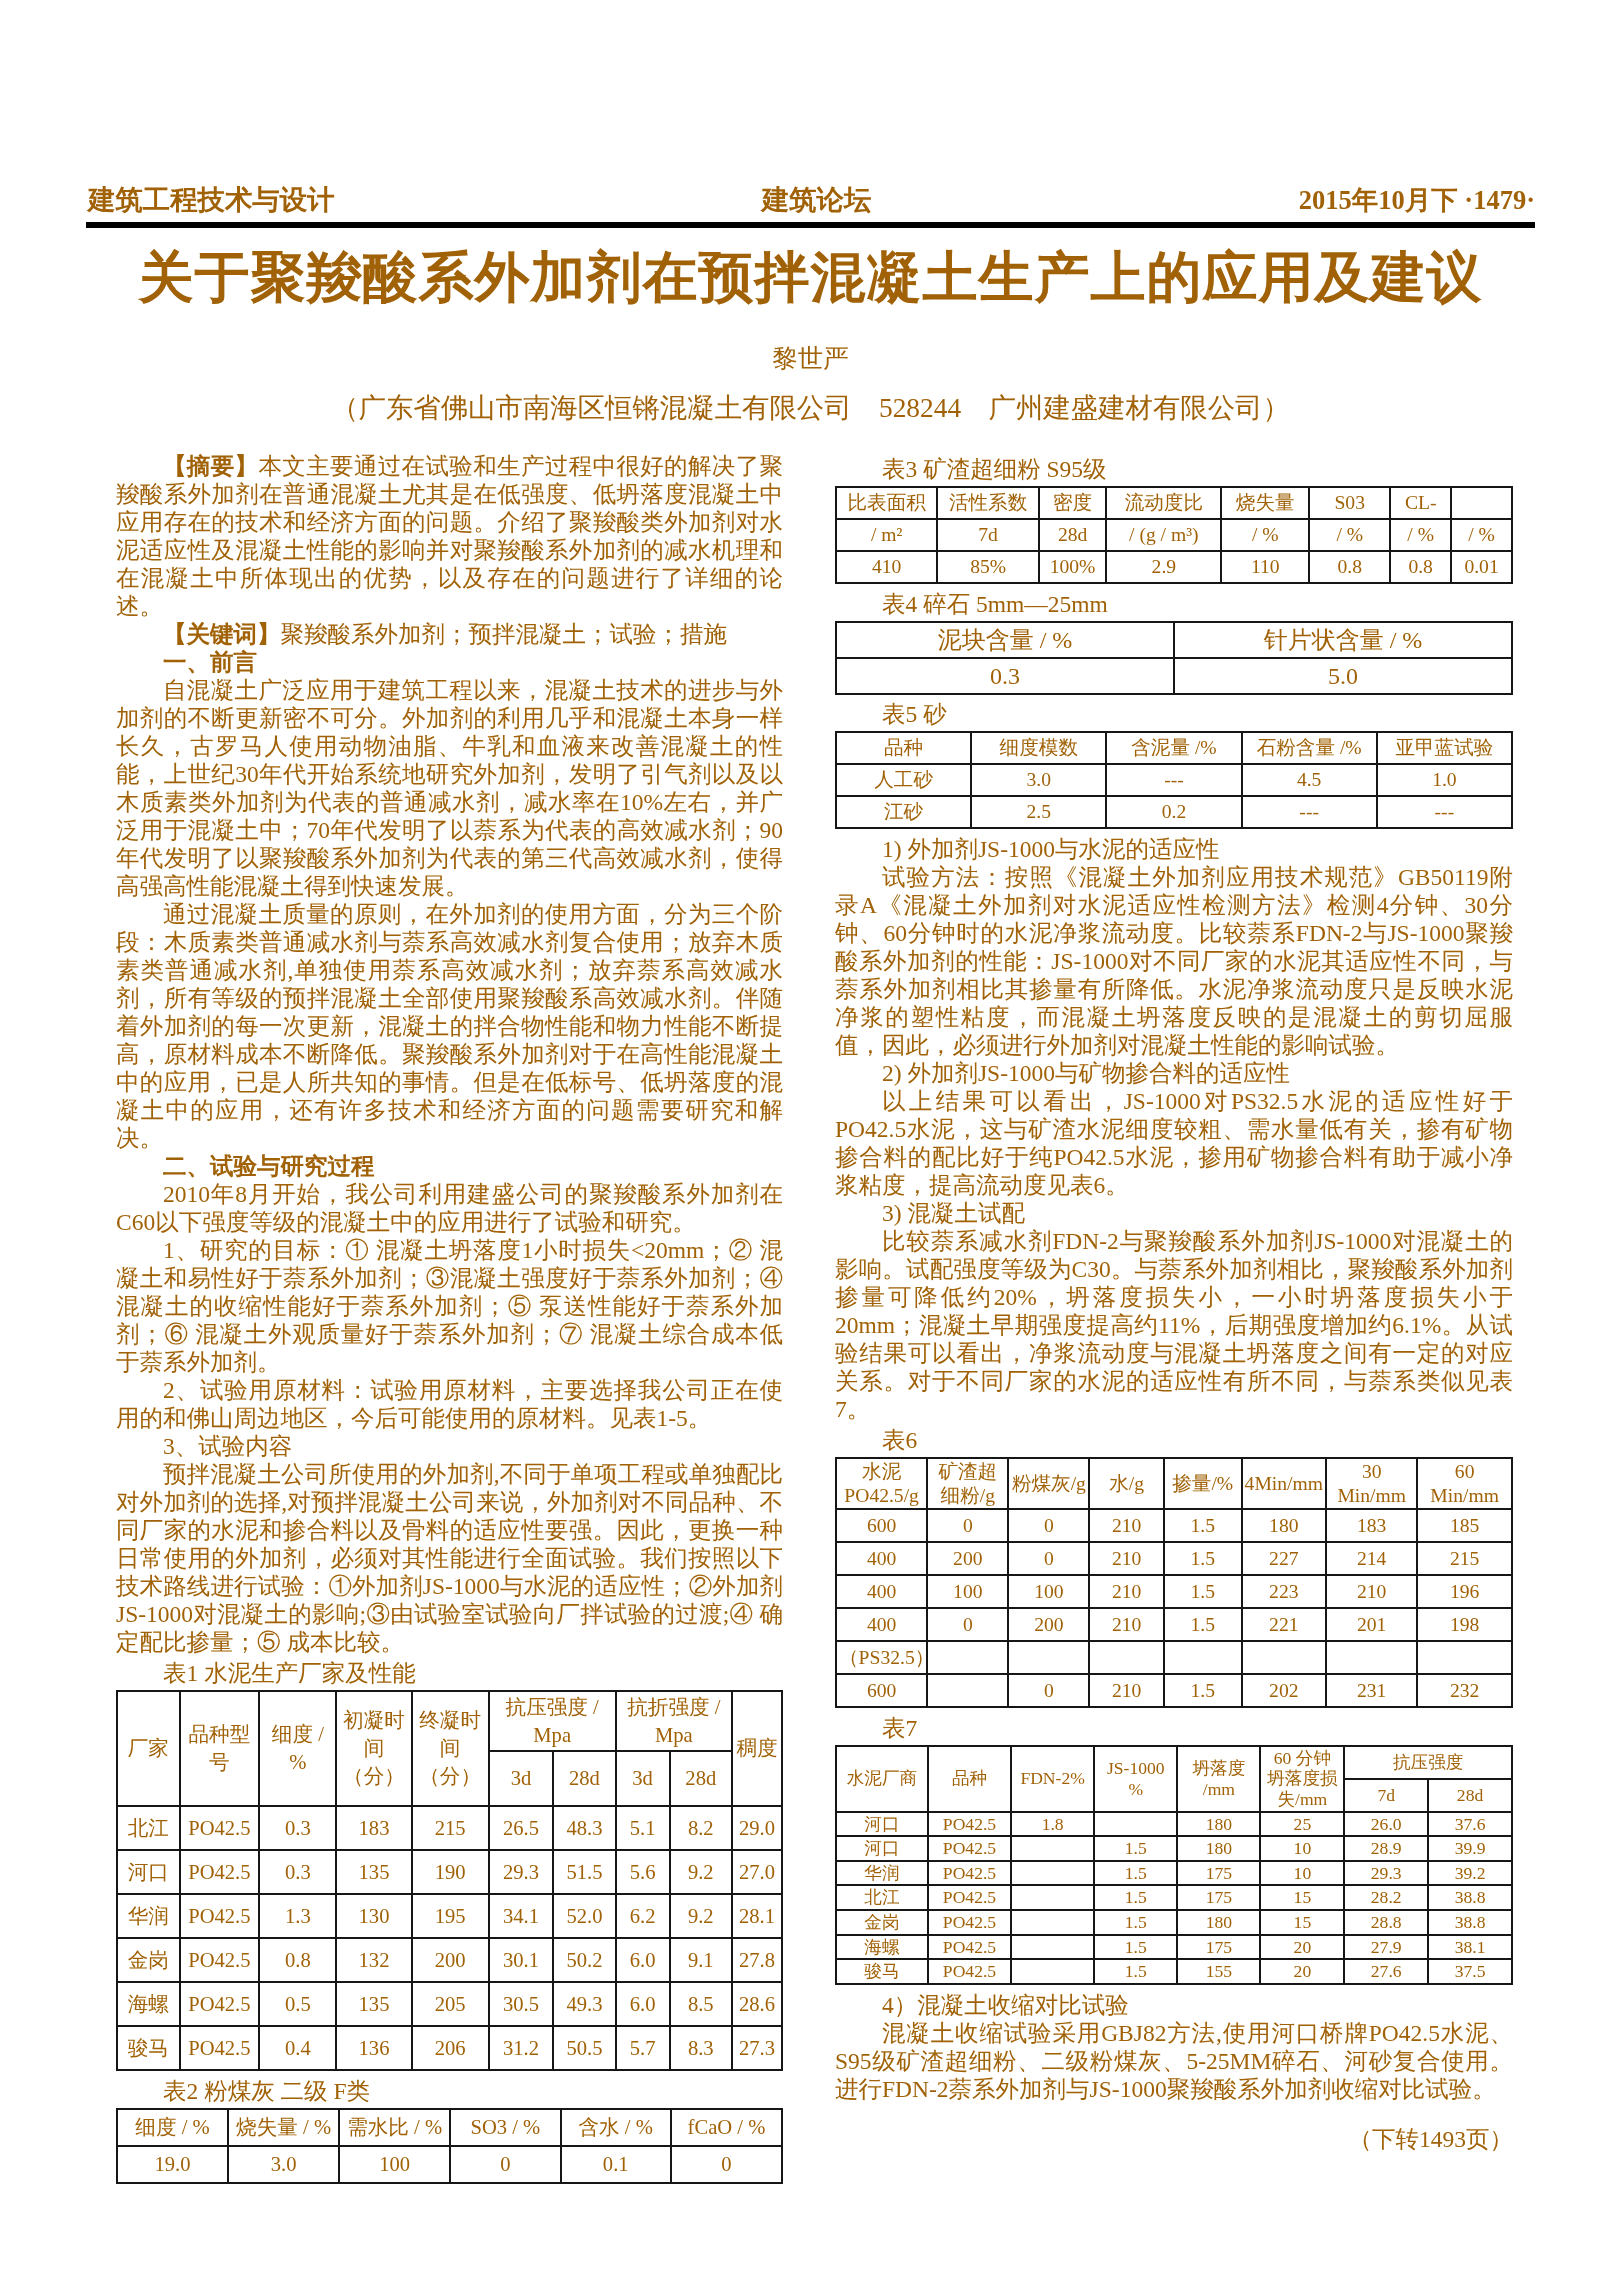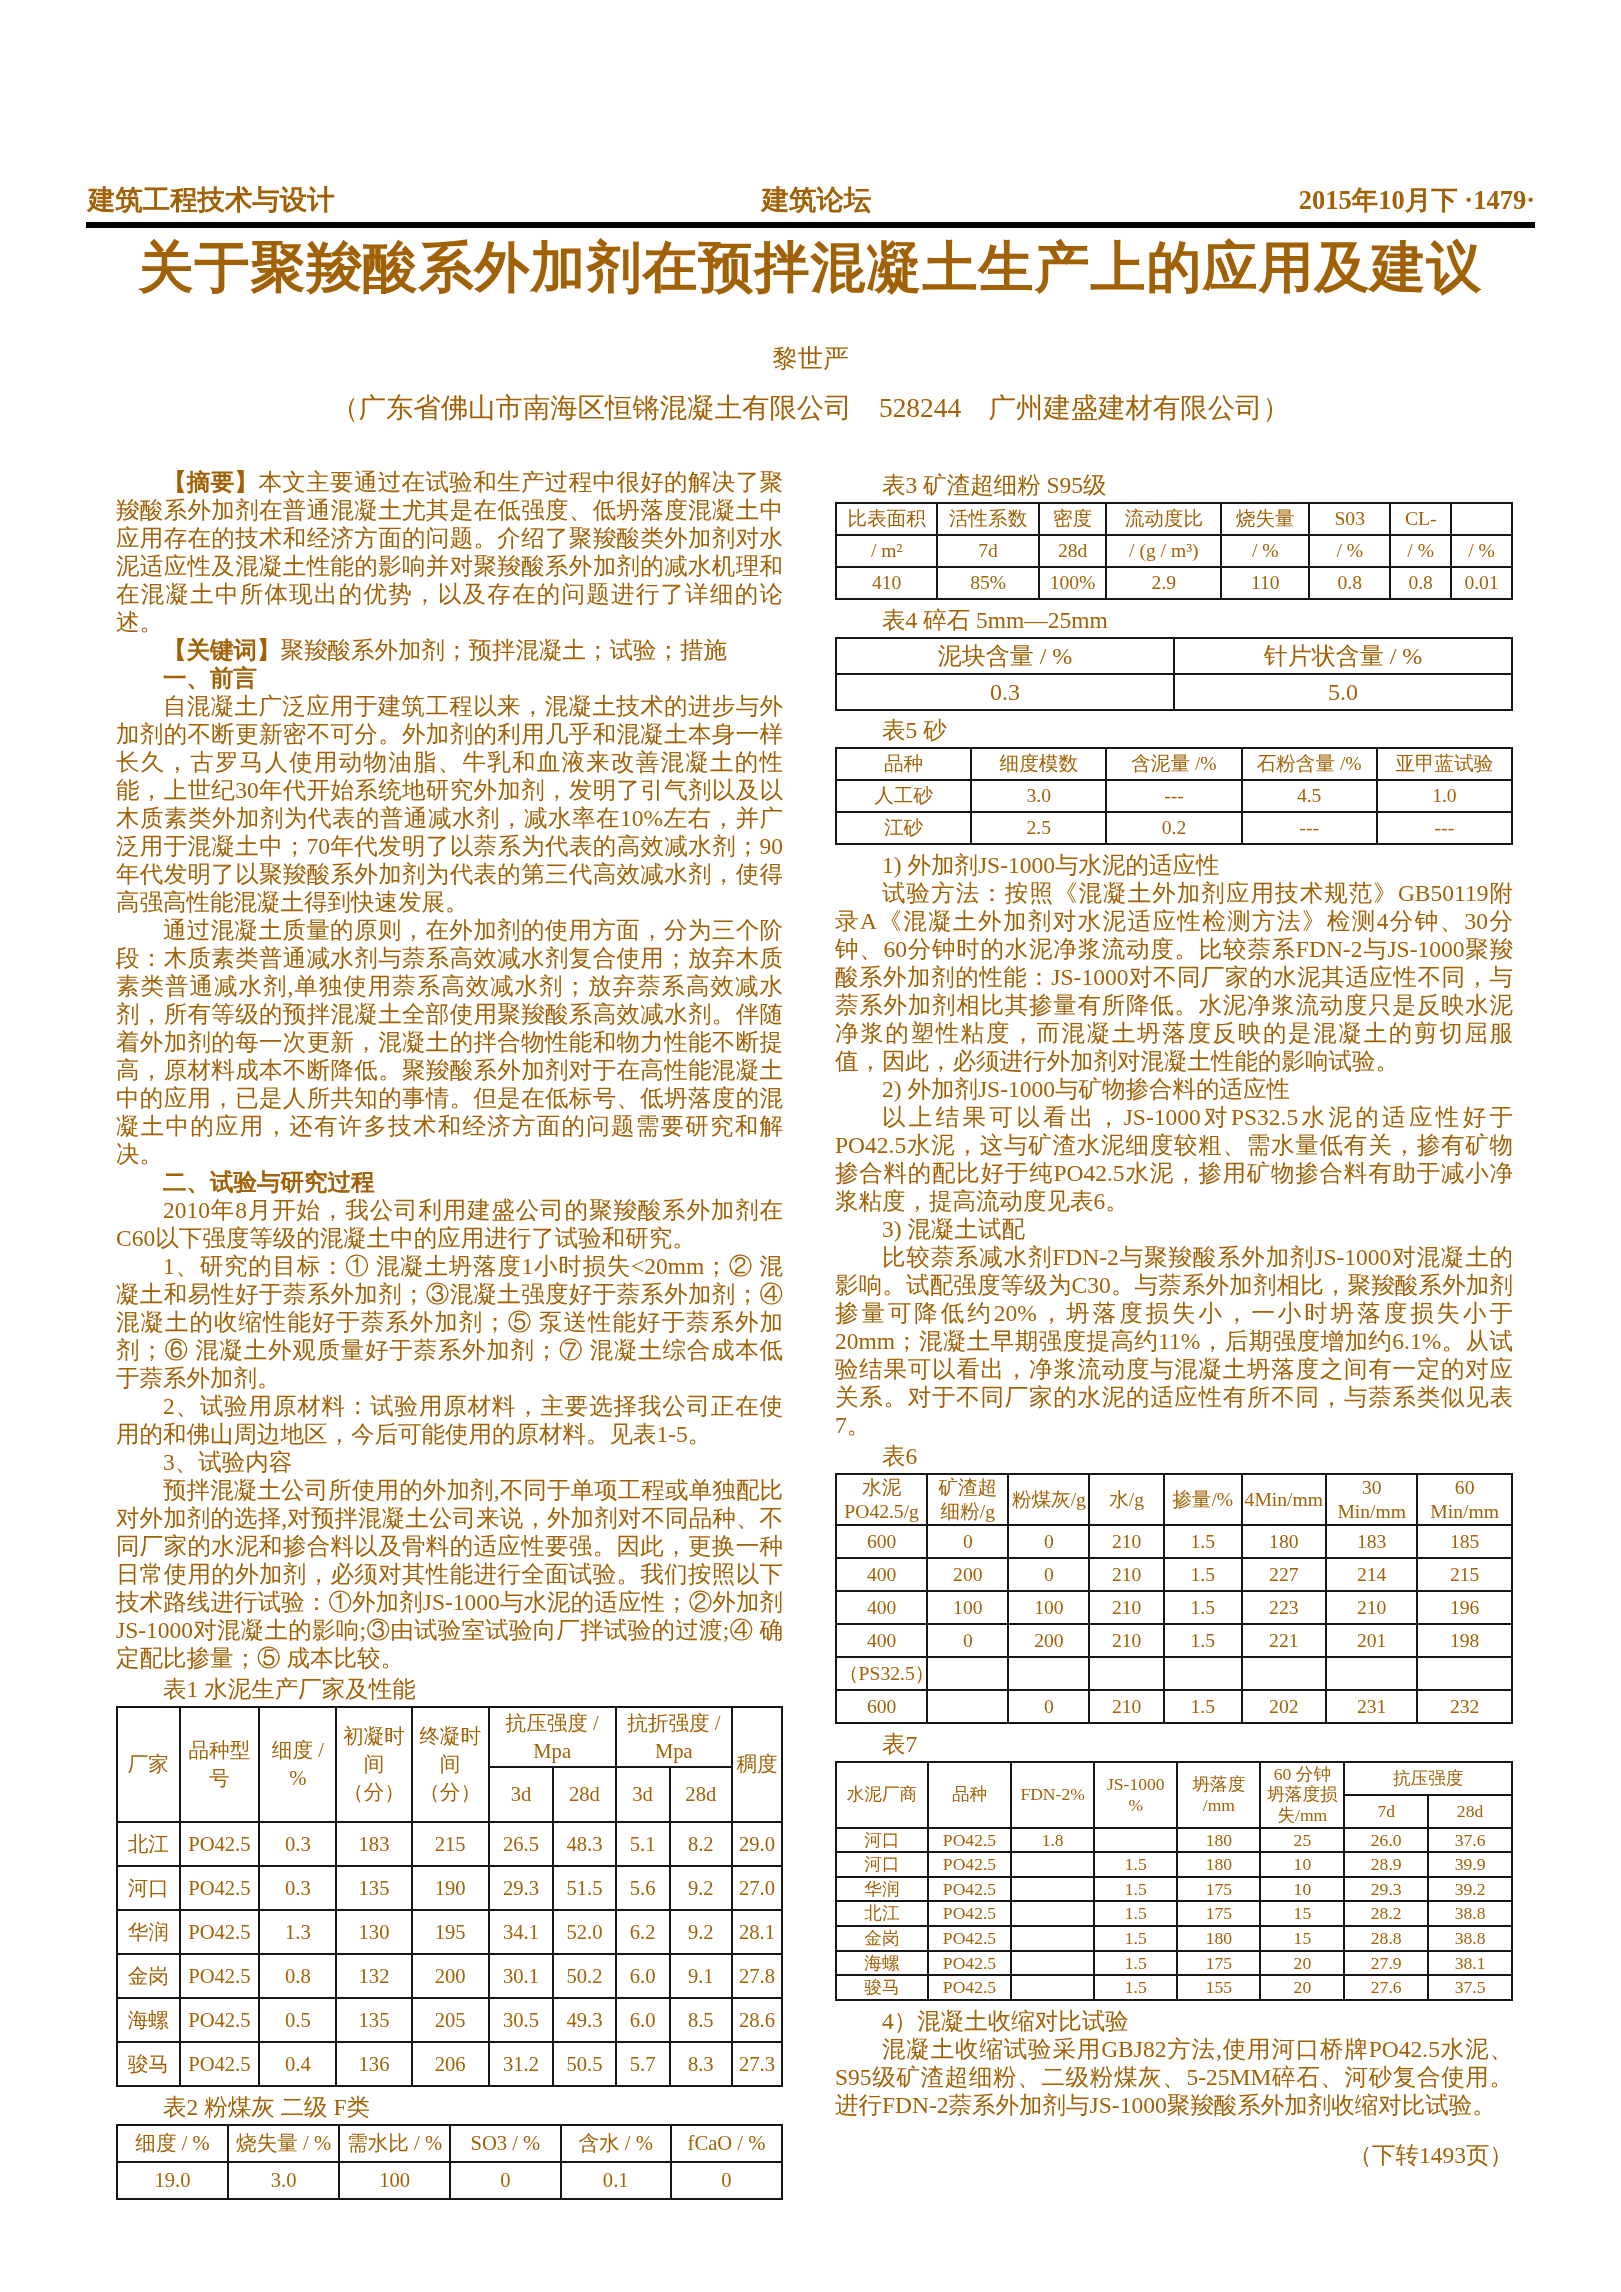--- a/index.html
+++ b/index.html
@@ -7,27 +7,27 @@
         font-family:"Liberation Serif",serif;color:#a16207;overflow:hidden;}
 
   
   .phead{position:absolute;top:182px;left:88px;width:1447px;display:flex;
          justify-content:space-between;align-items:baseline;}
   .phead .jname,.phead .fname{font-family:"Liberation Sans",sans-serif;font-weight:bold;font-size:27.4px;}
   .phead .ipage{font-size:26.5px;font-weight:bold;}
   .hrule{position:absolute;top:222px;left:86px;width:1449px;height:5.9px;background:#000;}
 
   
-  .title{position:absolute;top:231px;left:0;width:1621px;margin:0;text-align:center;
+  .title{position:absolute;top:241px;left:0;width:1621px;margin:0;text-align:center;
          font-size:55px;font-weight:bold;letter-spacing:1px;}
   .author{position:absolute;top:341px;left:0;width:1621px;text-align:center;font-size:25.5px;}
   .affil{position:absolute;top:390px;left:0;width:1621px;text-align:center;font-size:27.4px;}
 
   
-  .col{position:absolute;top:468px;font-size:23.5px;line-height:28px;text-align:justify;}
+  .col{position:absolute;top:452px;font-size:23.5px;line-height:28px;text-align:justify;}
   .colL{left:116px;width:667px;}
   .colR{left:835px;width:678px;}
   .col p{margin:0;text-indent:2em;}
   .hsec{font-family:"Liberation Sans",sans-serif;font-weight:bold;text-indent:2em;margin:0;}
   .blab{font-family:"Liberation Sans",sans-serif;font-weight:bold;}
 
   
   .tlabel{text-indent:2em;margin:2.9px 0 2.9px 0;}
   table.t{border-collapse:collapse;table-layout:fixed;width:100%;text-align:center;
           border:2.9px solid #000;margin:2px 0 5.9px 0;}

